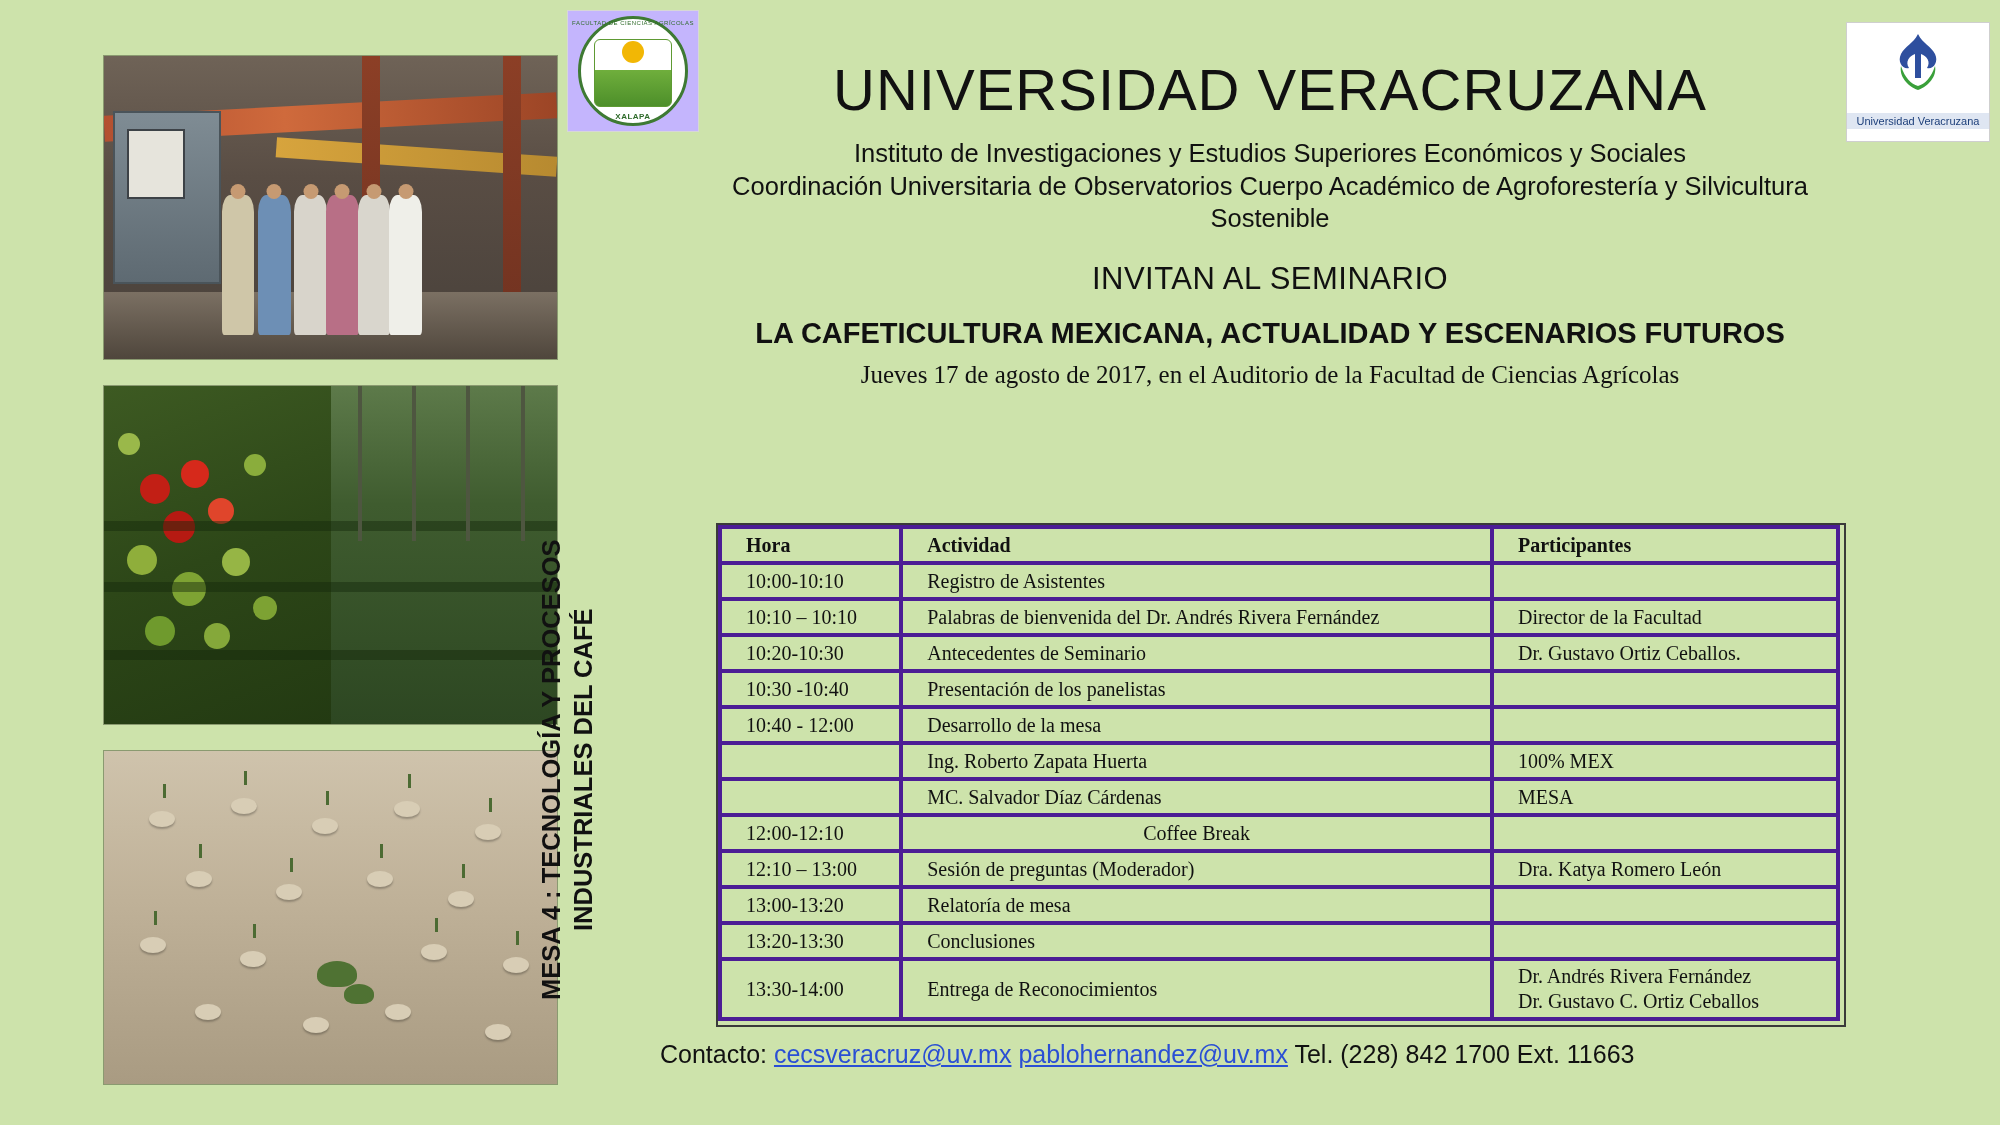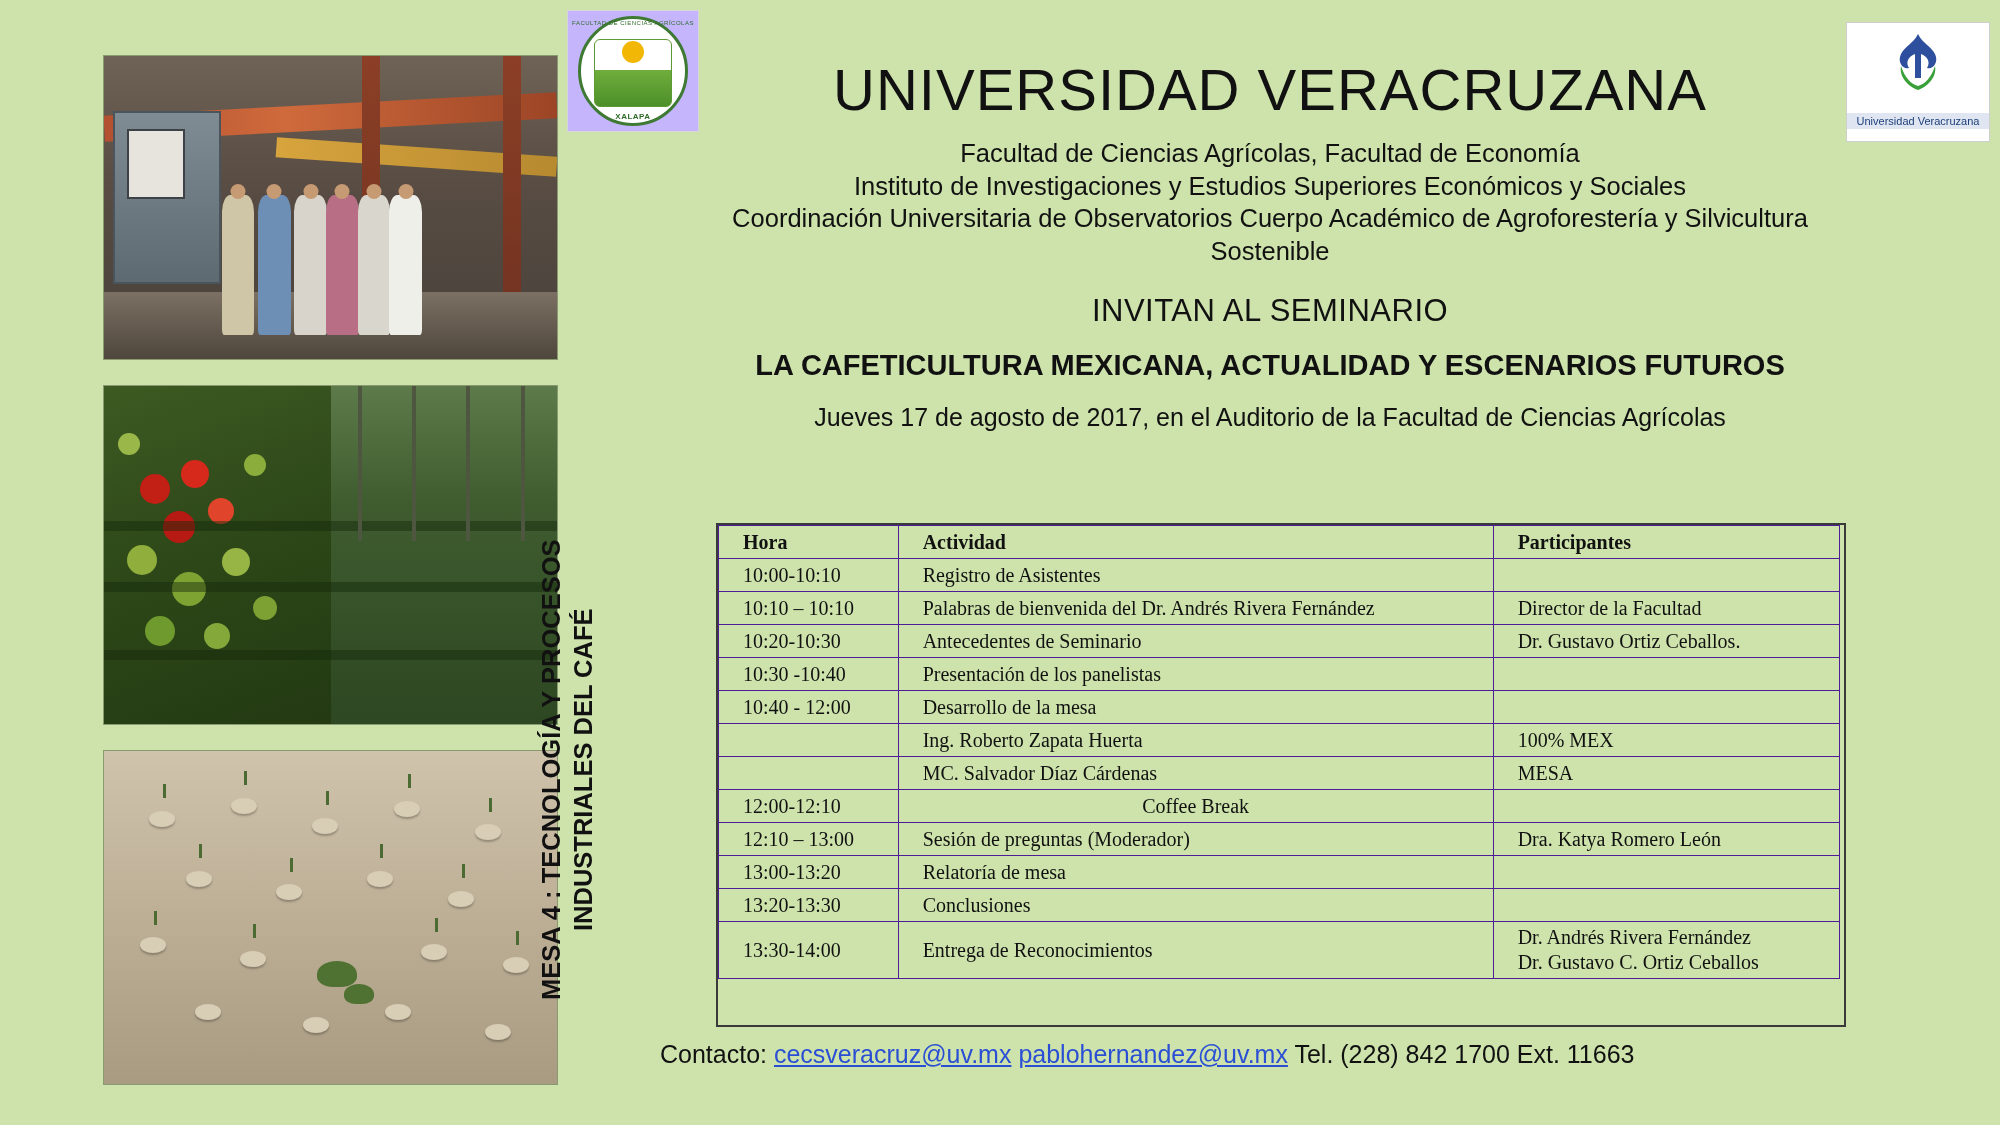--- a/index.html
+++ b/index.html
@@ -181,22 +181,23 @@
     font-size: 31px;
     font-weight: normal;
     letter-spacing: .5px;
   }
   .seminar-title {
     margin-top: 20px;
     font-size: 29px;
     font-weight: bold;
   }
   .date-line {
-    margin-top: 21px;
+    margin-top: 11px;
     font-size: 25px;
+    font-family: Liberation Serif, serif;
   }
   .mesa-wrap {
     position: absolute;
     left: 600px;
     top: 460px;
     width: 70px;
     height: 620px;
   }
   .mesa-vert {
     position: absolute;
@@ -217,21 +218,21 @@
     left: 718px;
     top: 525px;
     width: 1122px;
     border-collapse: collapse;
     font-family: "Liberation Serif", serif;
     font-size: 20px;
     color: #111;
     background: transparent;
   }
   .agenda td, .agenda th {
-    border: 1px solid #4c1d95;
+    border: 4px solid #4c1d95;
     padding: 2px 24px;
     text-align: left;
     vertical-align: middle;
     height: 28px;
   }
   .agenda th {
     font-weight: bold;
   }
   .agenda .col-hora   { width: 148px; }
   .agenda .col-act    { width: 636px; }
@@ -370,21 +371,20 @@
   <svg class="uv-glyph" viewBox="0 0 70 62">
     <path d="M35 2 C30 12, 22 14, 18 22 C14 30, 20 38, 26 36 C22 30, 26 24, 32 22 L32 46 L38 46 L38 22 C44 24, 48 30, 44 36 C50 38, 56 30, 52 22 C48 14, 40 12, 35 2 Z" fill="#2e4f9e"></path>
     <path d="M18 34 C16 44, 24 54, 35 58 C46 54, 54 44, 52 34 C48 46, 42 52, 35 54 C28 52, 22 46, 18 34 Z" fill="#3aa03a"></path>
   </svg>
   <div class="uv-caption">Universidad Veracruzana</div>
 </div>
 
 <div class="header">
   <div class="univ-title">UNIVERSIDAD VERACRUZANA</div>
   <div class="sub-lines">
-    <div>Facultad de Ciencias Agrícolas,  Facultad de Economía</div>
     <div>Instituto de Investigaciones y Estudios Superiores Económicos y Sociales</div>
     <div>Coordinación Universitaria de Observatorios Cuerpo Académico de Agroforestería y Silvicultura</div>
     <div>Sostenible</div>
   </div>
   <div class="invitan">INVITAN  AL SEMINARIO</div>
   <div class="seminar-title">LA CAFETICULTURA MEXICANA, ACTUALIDAD Y  ESCENARIOS FUTUROS</div>
   <div class="date-line">Jueves 17 de agosto de 2017, en el Auditorio de la Facultad de Ciencias Agrícolas</div>
 </div>
 
 <div class="mesa-wrap">

